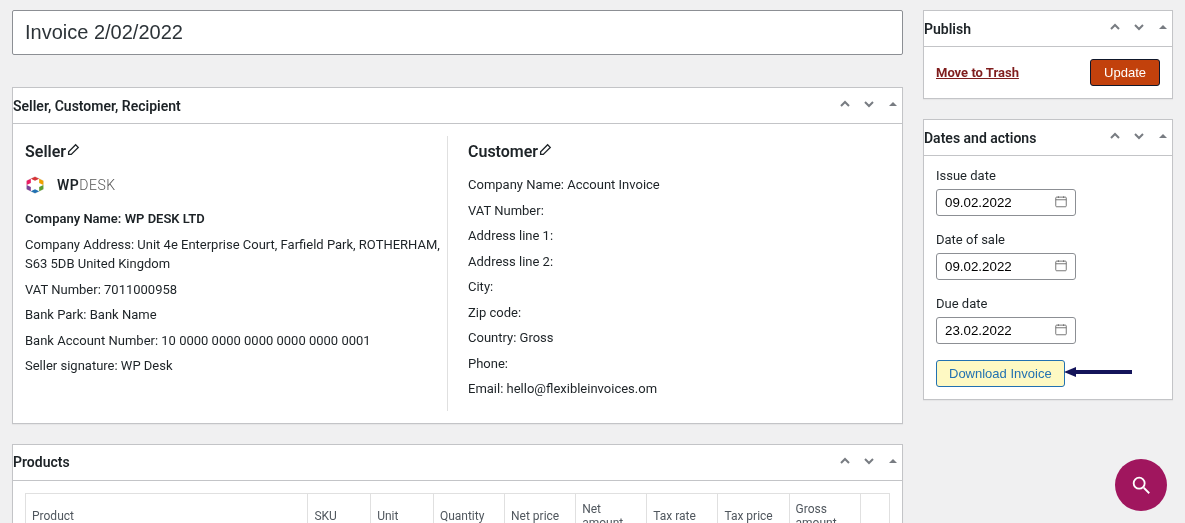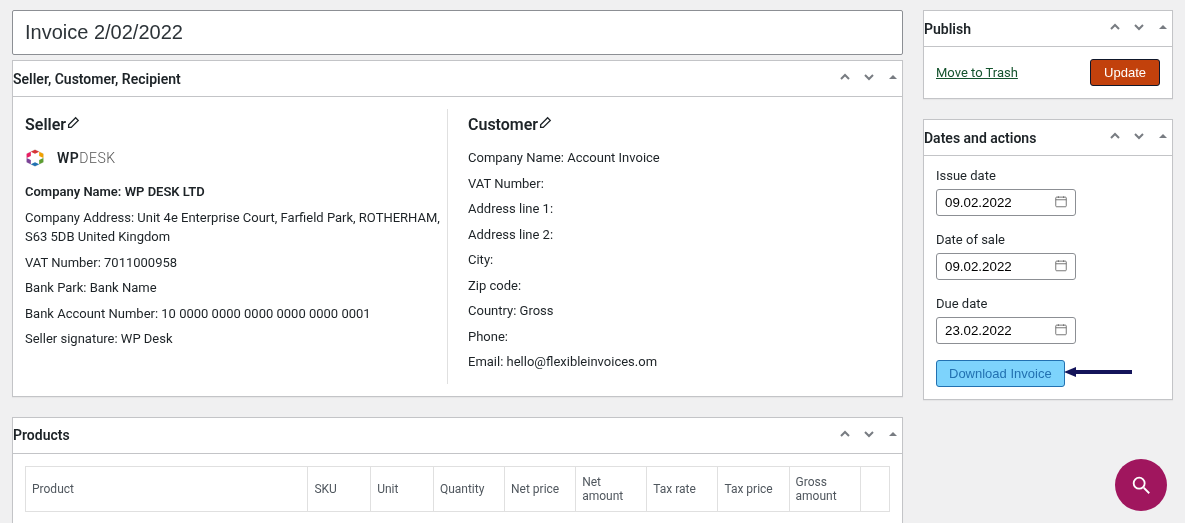--- a/index.html
+++ b/index.html
@@ -23,21 +23,21 @@
 
 .title-input {
   width: 100%;
   font-size: 20px;
   padding: 8px 12px;
   background: #fff;
   border: 1px solid #8c8f94;
   border-radius: 2px;
   line-height: 1.35;
   color: #2c3338;
-  margin-bottom: 5px;
+  margin-bottom: 32px;
 }
 
 .postbox {
   background: #fff;
   border: 1px solid #c3c4c7;
   box-shadow: 0 1px 1px rgba(0,0,0,.04);
   margin-bottom: 20px;
 }
 .pb-header {
   display: flex;
@@ -73,26 +73,26 @@
 p.line.strong { font-weight: 600; }
 
 
 .ptable { width: 100%; border-collapse: collapse; table-layout: fixed; }
 .ptable th, .ptable td { border: 1px solid #e0e0e0; padding: 8px 6px; font-size: 12px; text-align: left; vertical-align: middle; }
 .ptable th { font-weight: 400; color: #50575e; }
 
 
 .side-body { padding: 12px; }
 .side-row { display: flex; justify-content: space-between; align-items: center; }
-.move-trash { color: #14532d; text-decoration: underline; font-size: 13px; }
+.move-trash { color: #7f1d1d; text-decoration: underline; font-size: 13px; font-weight: bold; }
 .btn-primary {
   background: #c2410c; color: #fff; border: 1px solid #0f172a; padding: 5px 13px; border-radius: 3px; font-size: 13px; cursor: pointer;
 }
 .btn-secondary {
-  background: #7dd3fc; color: #2271b1; border: 1px solid #2271b1; padding: 5px 12px; border-radius: 3px; font-size: 13px; cursor: pointer;
+  background: #fef9c3; color: #2271b1; border: 1px solid #2271b1; padding: 5px 12px; border-radius: 3px; font-size: 13px; cursor: pointer;
 }
 .field-label { font-size: 13px; margin-bottom: 6px; display: block; }
 .date-input {
   width: 140px; padding: 5px 30px 5px 8px; border: 1px solid #8c8f94; border-radius: 3px; position: relative; background: #fff;
 }
 .date-wrap { position: relative; display: inline-block; margin-bottom: 16px; }
 .date-wrap .cal-icon { position: absolute; right: 8px; top: 50%; transform: translateY(-50%); color: #666; }
 
 .arrow-hint {
   position: absolute; width: 70px; height: 12px;

